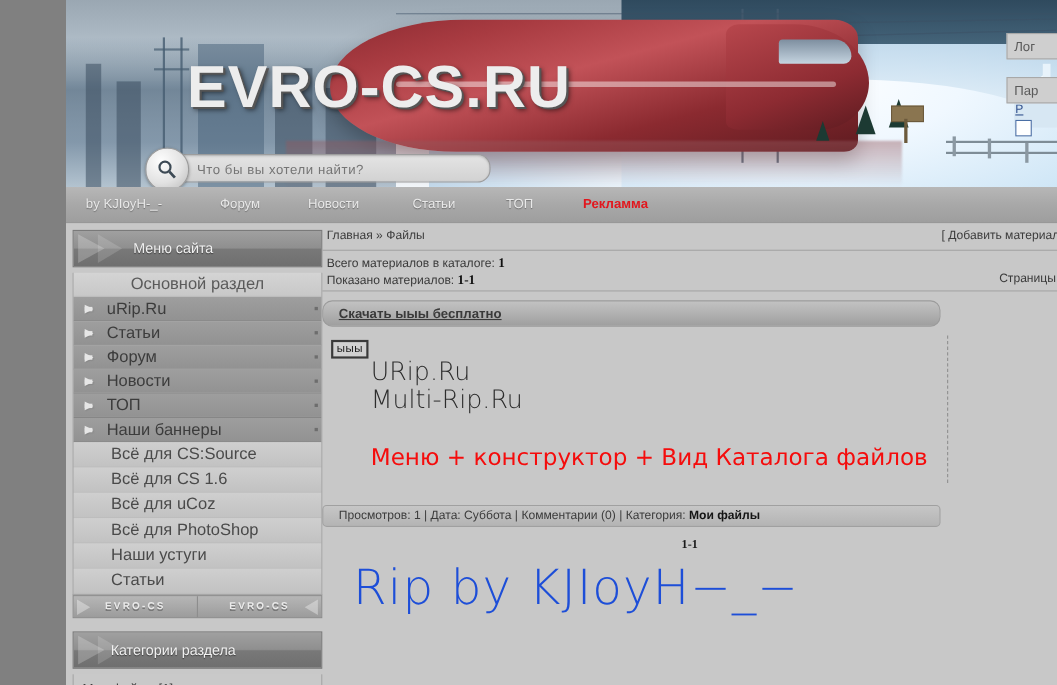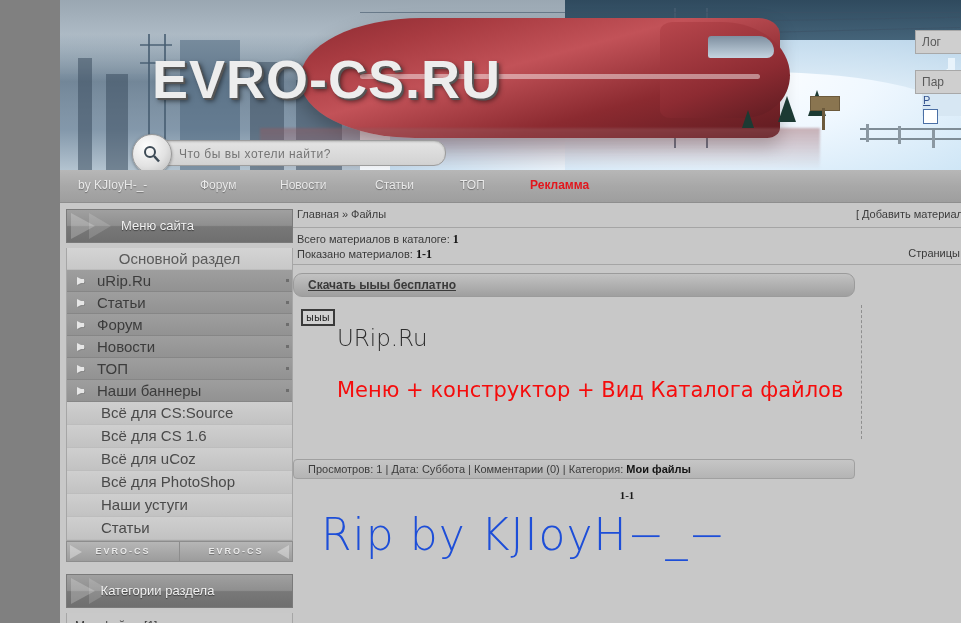--- a/index.html
+++ b/index.html
@@ -43,21 +43,21 @@
     box-shadow:0 8px 18px rgba(0,0,0,.25);}
   .trainnose{position:absolute;left:600px;top:22px;width:130px;height:96px;
     background:linear-gradient(160deg,#b8474d 0%,#8d2b32 60%,#5d1b20 100%);
     border-radius:16px 90px 60px 14px/12px 70px 56px 10px;}
   .windshield{position:absolute;left:648px;top:36px;width:66px;height:22px;
     background:linear-gradient(180deg,#7e8fa0,#c5d4e0);border-radius:6px 26px 12px 4px;}
   .trainstripe{position:absolute;left:300px;top:74px;width:400px;height:5px;background:rgba(255,255,255,.45);border-radius:3px;}
   .reflection{position:absolute;left:200px;top:128px;width:560px;height:42px;
     background:linear-gradient(180deg,rgba(150,90,95,.45),rgba(210,225,235,0));
     filter:blur(1px);}
-  .logo{position:absolute;left:92px;top:48px;font-size:54px;font-weight:bold;letter-spacing:1px;
+  .logo{position:absolute;left:110px;top:48px;font-size:54px;font-weight:bold;letter-spacing:1px;
     color:#ededed;font-family:"Liberation Sans","DejaVu Sans",sans-serif;
     text-shadow:2px 2px 0 #555,3px 3px 5px rgba(0,0,0,.55);}
 
   
   .searchwrap{position:absolute;left:72px;top:140px;width:320px;height:26px;}
   .searchbtn{position:absolute;left:0;top:-6px;width:38px;height:38px;border-radius:50%;
     background:radial-gradient(circle at 35% 30%,#fdfdfd 0%,#e2e2e2 55%,#b8b8b8 100%);
     border:1px solid #9a9a9a;box-shadow:0 1px 3px rgba(0,0,0,.35);z-index:3;}
   .searchbtn svg{position:absolute;left:10px;top:10px;}
   .searchinput{position:absolute;left:30px;top:0;width:282px;height:24px;
@@ -332,20 +332,21 @@
       </div>
 
       <div class="entry">
         <div class="etitle">
           <a href="#">Скачать ыыы бесплатно</a>
         </div>
 
         <div class="ebody">
           <span class="brokenimg">ыыы</span>
           <div class="bigline">URip.Ru</div>
+          <div class="bigline">Multi-Rip.Ru</div>
           <div class="redline">Меню + конструктор + Вид Каталога файлов</div>
         </div>
 
         <div class="emeta">
           <div class="m">
             <span>Просмотров:</span>
             <span>1</span>
             <span> | </span>
             <span>Дата:</span>
             <span>Суббота</span>

